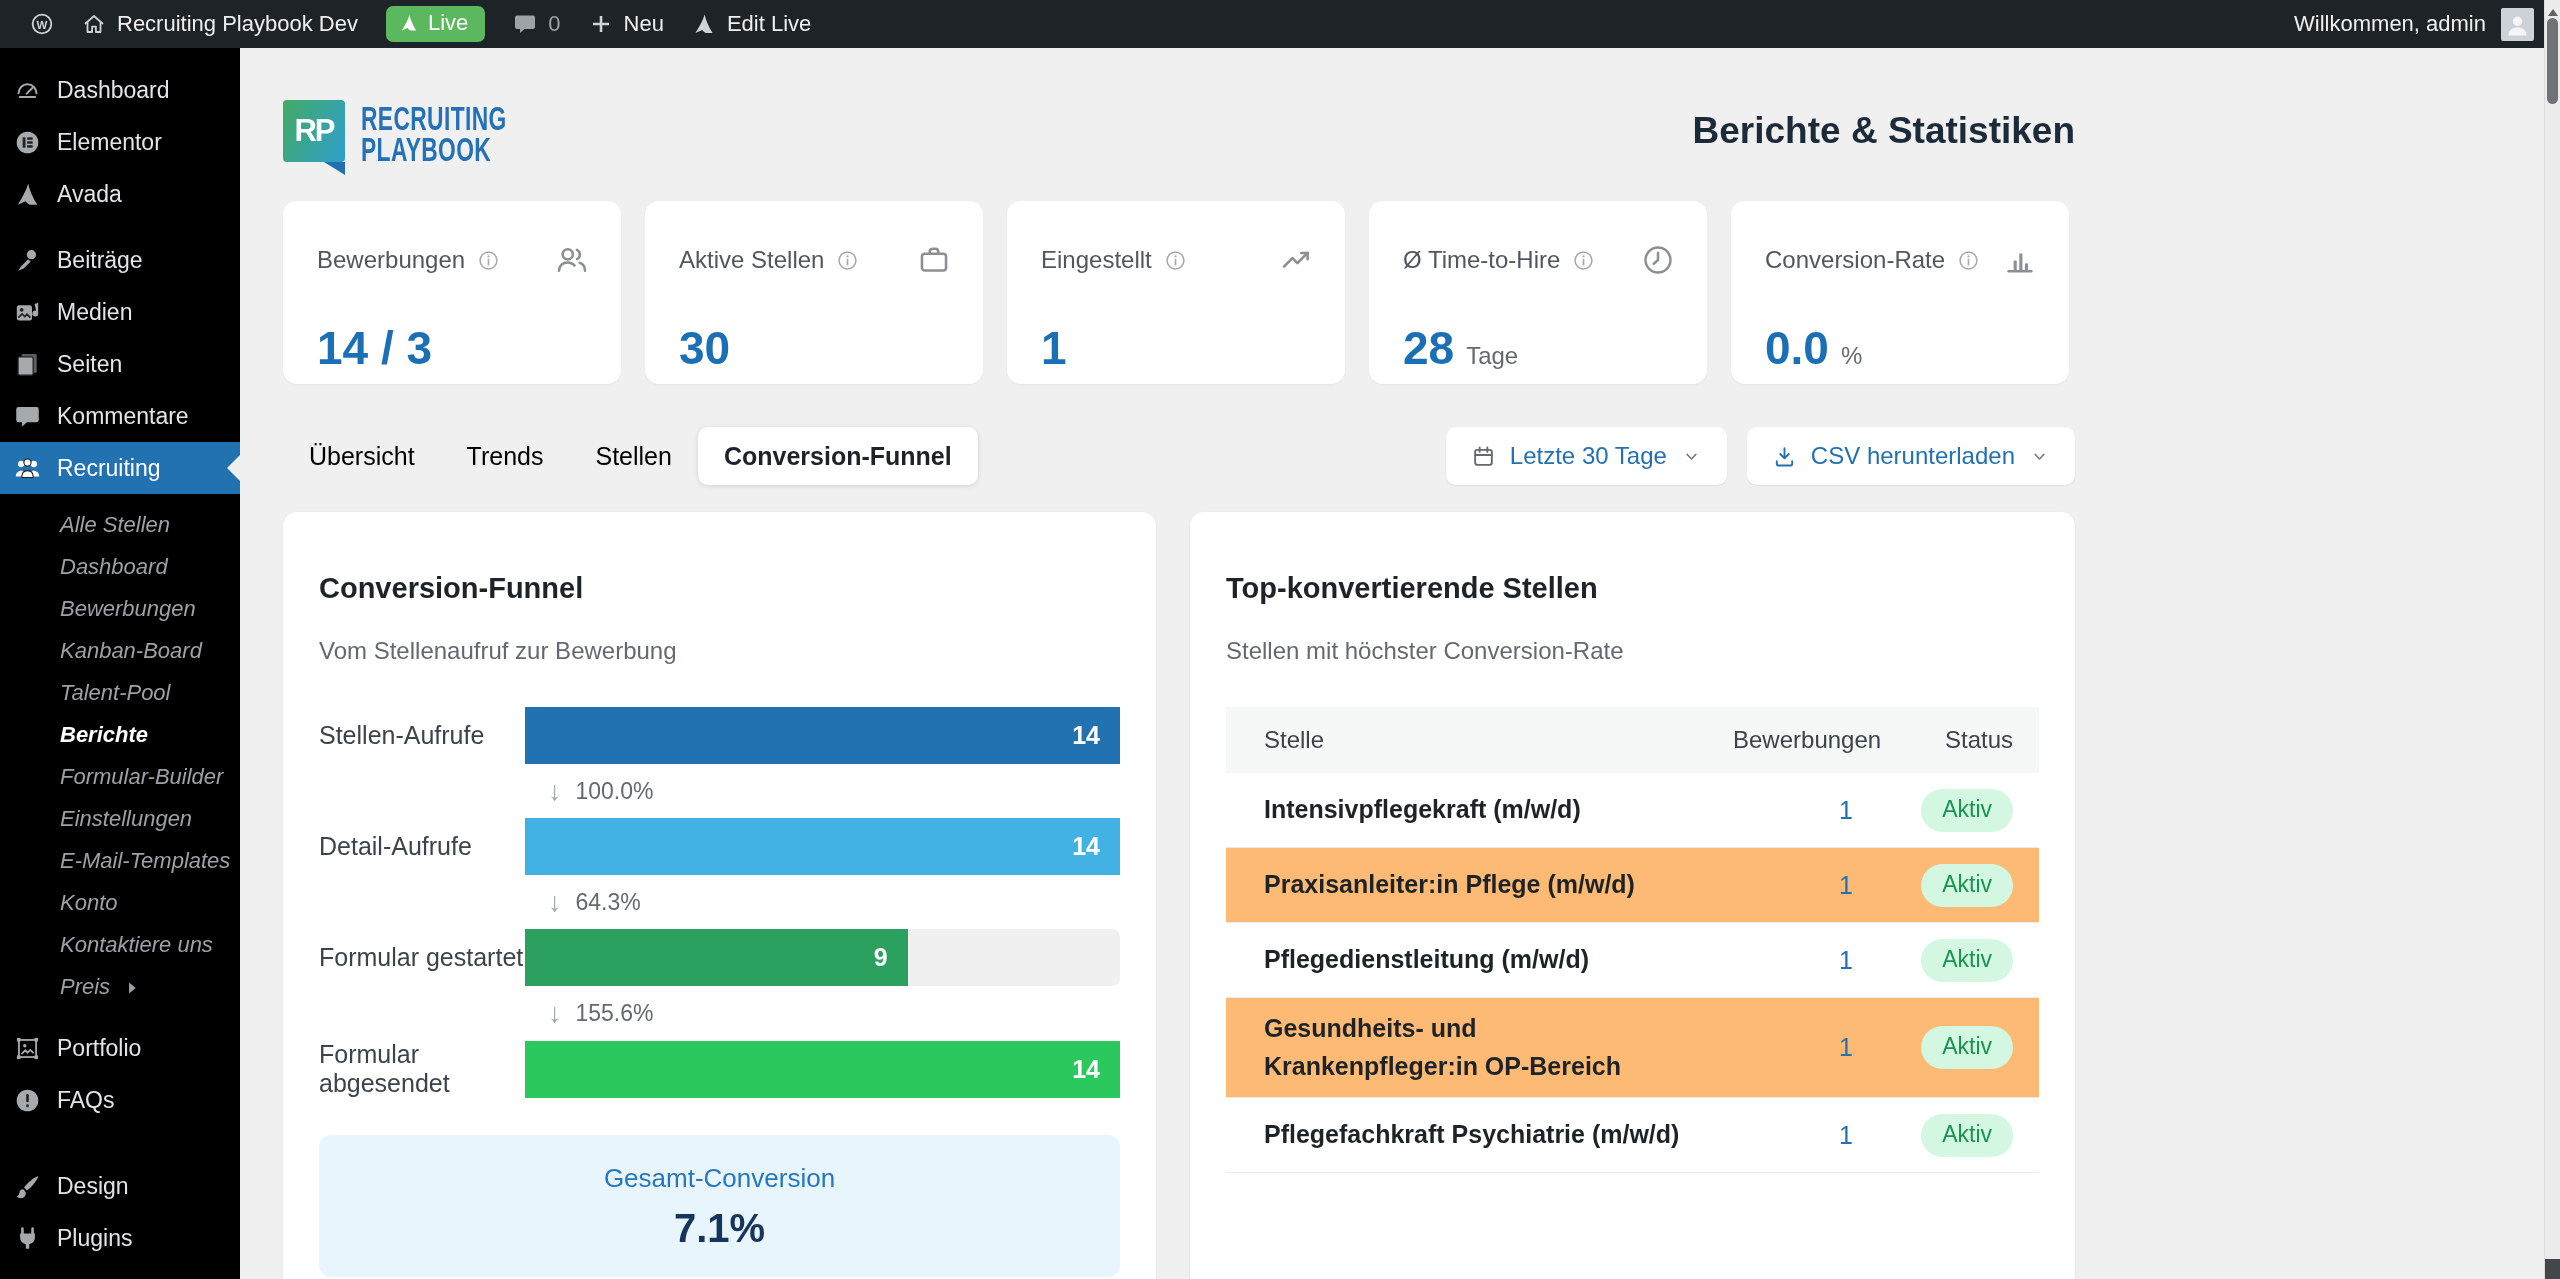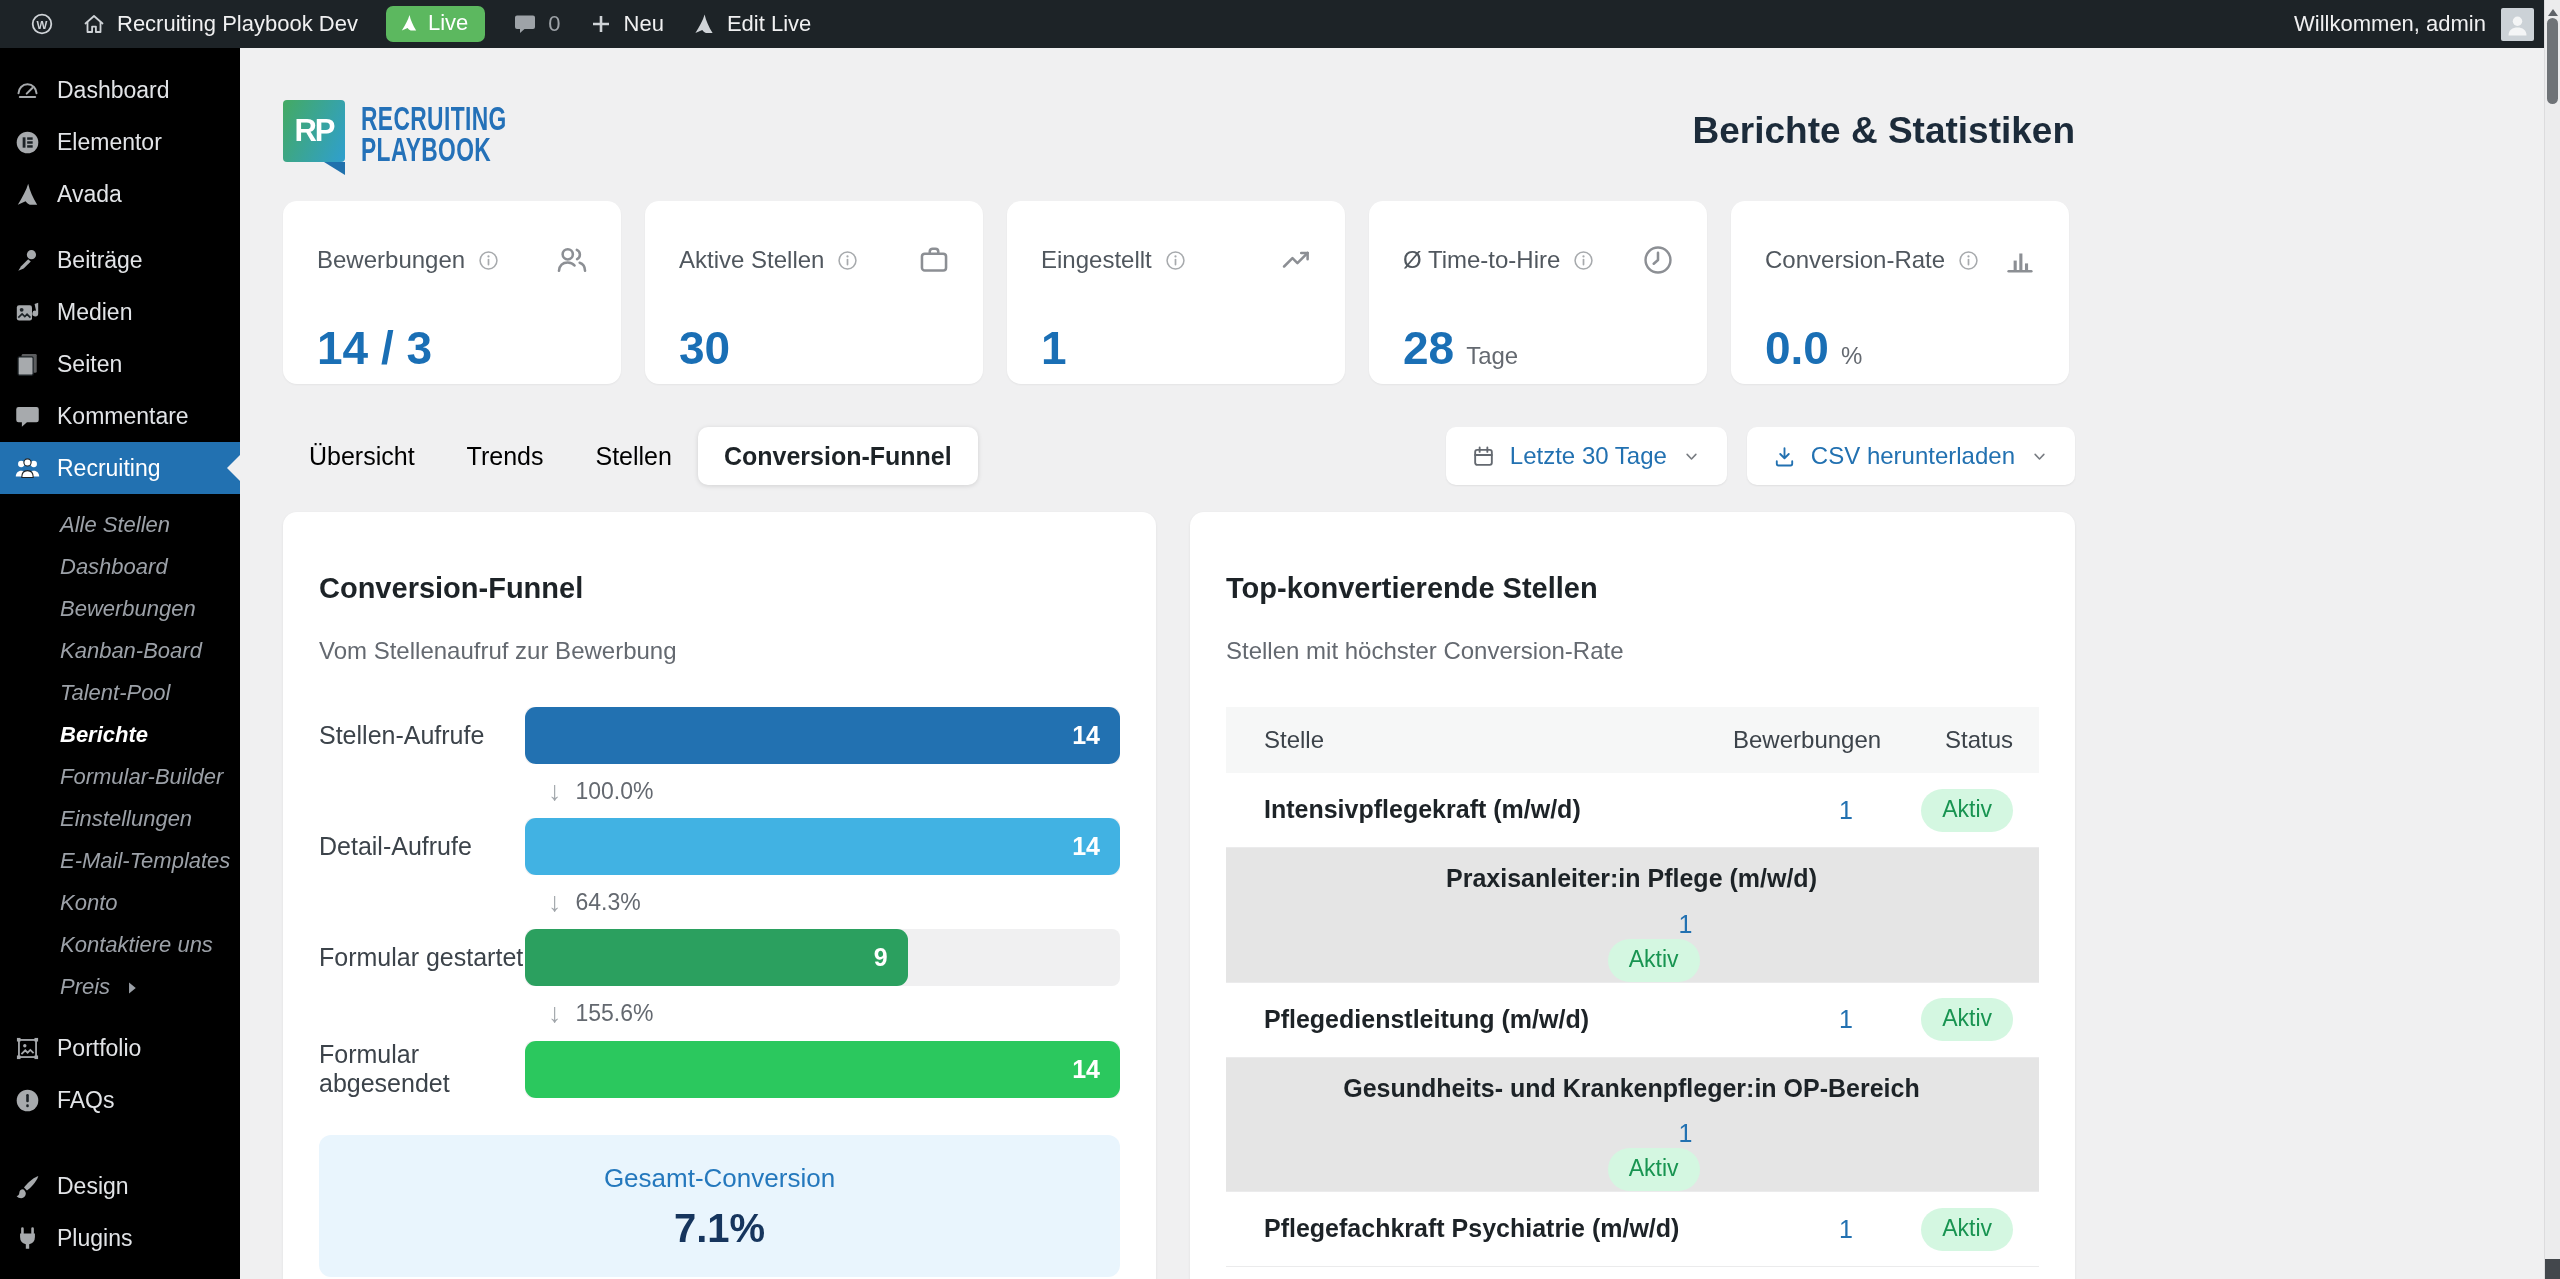--- a/index.html
+++ b/index.html
@@ -75,34 +75,34 @@
   .panel { background:#fff; border-radius:14px; box-shadow:0 1px 3px rgba(0,0,0,.07); height:800px; padding:60px 36px 0; }
   .panel.funnel { width:873px; }
   .panel.jobs { width:885px; }
   .panel h2 { font-size:29px; font-weight:bold; color:#1d2327; }
   .panel .sub { margin-top:32px; font-size:24px; color:#646970; }
 
   .funnel-steps { margin-top:42px; }
   .frow { display:flex; align-items:center; }
   .flabel { width:206px; margin-right:0; text-align:left; font-size:25px; color:#3c434a; }
   .fbar-track { flex:1; height:57px; background:#f0f0f1; border-radius:8px; }
-  .fbar { height:57px; border-radius:11px; display:flex; align-items:center; justify-content:flex-end; padding-right:20px; color:#fff; font-size:25px; font-weight:bold; min-width:46px; }
+  .fbar { height:57px; border-radius:0; display:flex; align-items:center; justify-content:flex-end; padding-right:20px; color:#fff; font-size:25px; font-weight:bold; min-width:46px; }
   .fdrop { margin:13px 0 13px 229px; display:flex; gap:14px; align-items:center; font-size:23px; color:#646970; height:28px; }
   .fdrop .arr { color:#a0a5aa; font-size:27px; line-height:1; }
 
   .total-box { margin-top:37px; background:#e9f5fd; border-radius:12px; height:142px; text-align:center; padding-top:28px; }
   .total-label { color:#2478bd; font-size:26px; }
   .total-value { margin-top:12px; color:#16355d; font-size:40px; font-weight:800; }
 
   .thead { margin-top:42px; background:#f6f7f7; height:66px; display:flex; align-items:center; font-size:24px; color:#3c434a; }
   .col-title { flex:1; padding-left:38px; }
   .col-apps { width:120px; text-align:right; }
   .col-status { width:186px; text-align:right; padding-right:26px; }
   .trow { display:flex; align-items:center; min-height:75px; border-bottom:1px solid #ebebec; font-size:25px; cursor:pointer; }
-  .trow.alt { background:#e5e5e5;flex-direction:column; }
+  .trow.alt { background:#fdba74; }
   .jt { flex:1; padding-left:38px; padding-right:40px; font-weight:bold; color:#1d2327; line-height:1.5; padding-top:12px; padding-bottom:12px; }
   .japps { width:120px; text-align:right; color:#2271b1; }
   .jstatus { width:186px; text-align:right; padding-right:26px; }
   .badge { display:inline-block; background:#d4f7e1; color:#189451; border-radius:999px; padding:7px 21px 9px; font-size:23px; }
 </style>
 </head>
 <body>
 
 <div class="adminbar">
   <div class="ab-left" id="ab-left">

